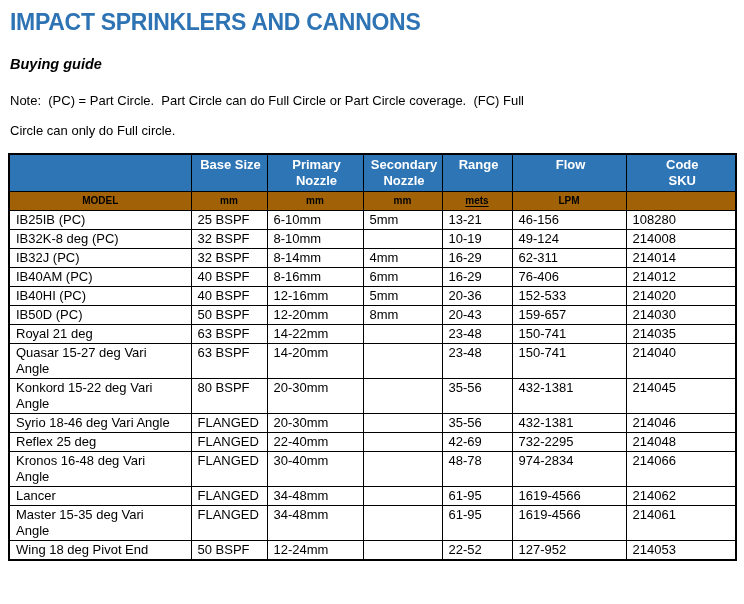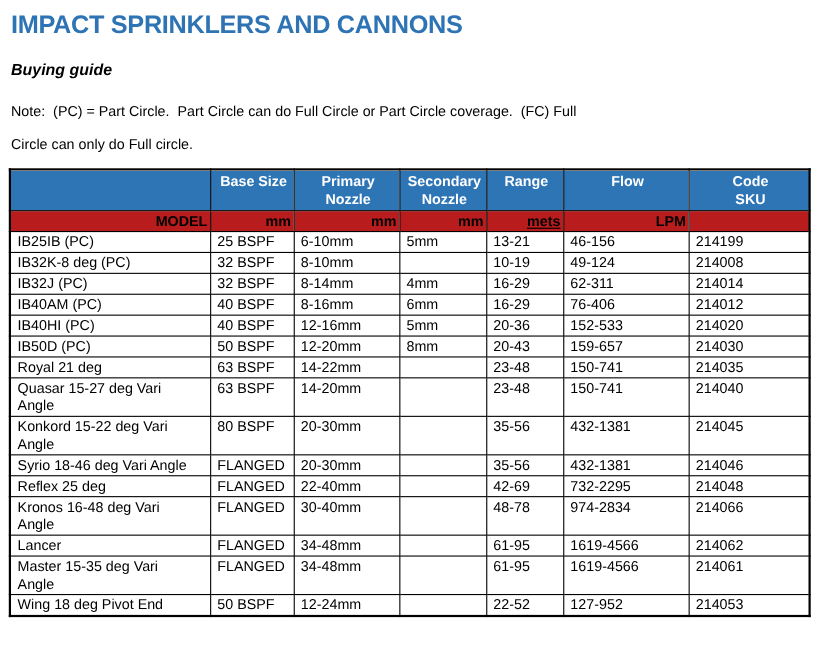--- a/index.html
+++ b/index.html
@@ -61,28 +61,28 @@
     font-size: 13px;
     font-weight: bold;
     text-align: center;
     vertical-align: top;
     padding: 2px 3px 2px 6px;
     line-height: 16px;
     height: 35px;
     white-space: pre-line;
   }
   tr.subrow th {
-    font-size: 13px;
-    font-weight: bold;
-    text-align: right;
+    font-size: 10px;
+    font-weight: bold;
+    text-align: center;
     vertical-align: middle;
     padding: 1px 2px;
     line-height: 16px;
     height: 19px;
-    background: #b91c1c;
+    background: #a16207;
     color: #000000;
   }
   tbody td {
     font-size: 13px;
     font-weight: normal;
     text-align: left;
     vertical-align: top;
     padding: 1px 4px 1px 6px;
     line-height: 16px;
     height: 19px;
@@ -150,21 +150,21 @@
       </tr>
     </thead>
     <tbody>
         <tr>
           <td>IB25IB (PC)</td>
           <td>25 BSPF</td>
           <td>6-10mm</td>
           <td>5mm</td>
           <td>13-21</td>
           <td>46-156</td>
-          <td>214199</td>
+          <td>108280</td>
         </tr>
         <tr>
           <td>IB32K-8 deg (PC)</td>
           <td>32 BSPF</td>
           <td>8-10mm</td>
           <td></td>
           <td>10-19</td>
           <td>49-124</td>
           <td>214008</td>
         </tr>

